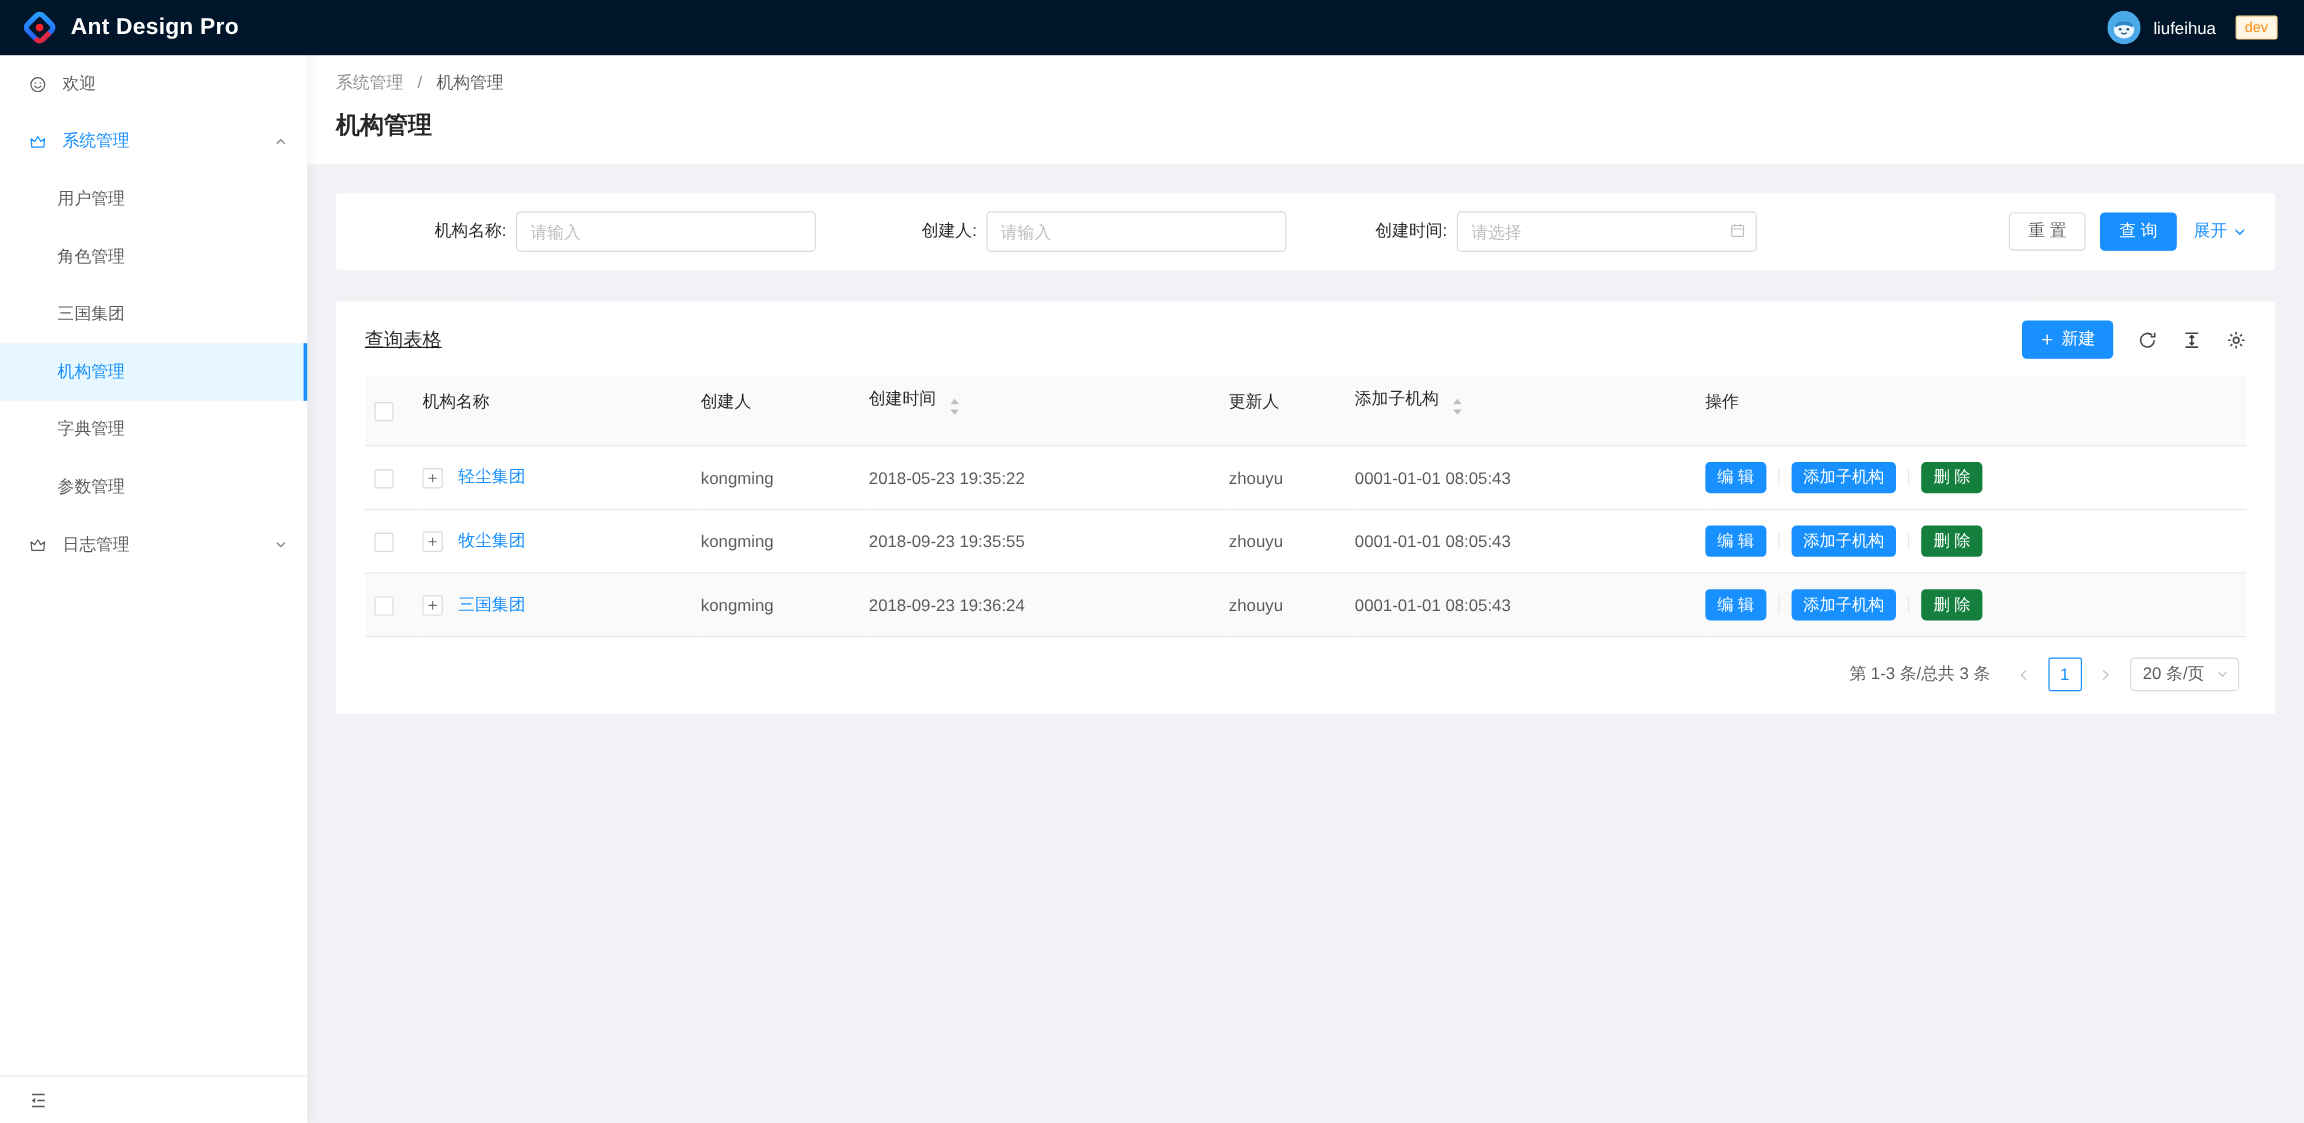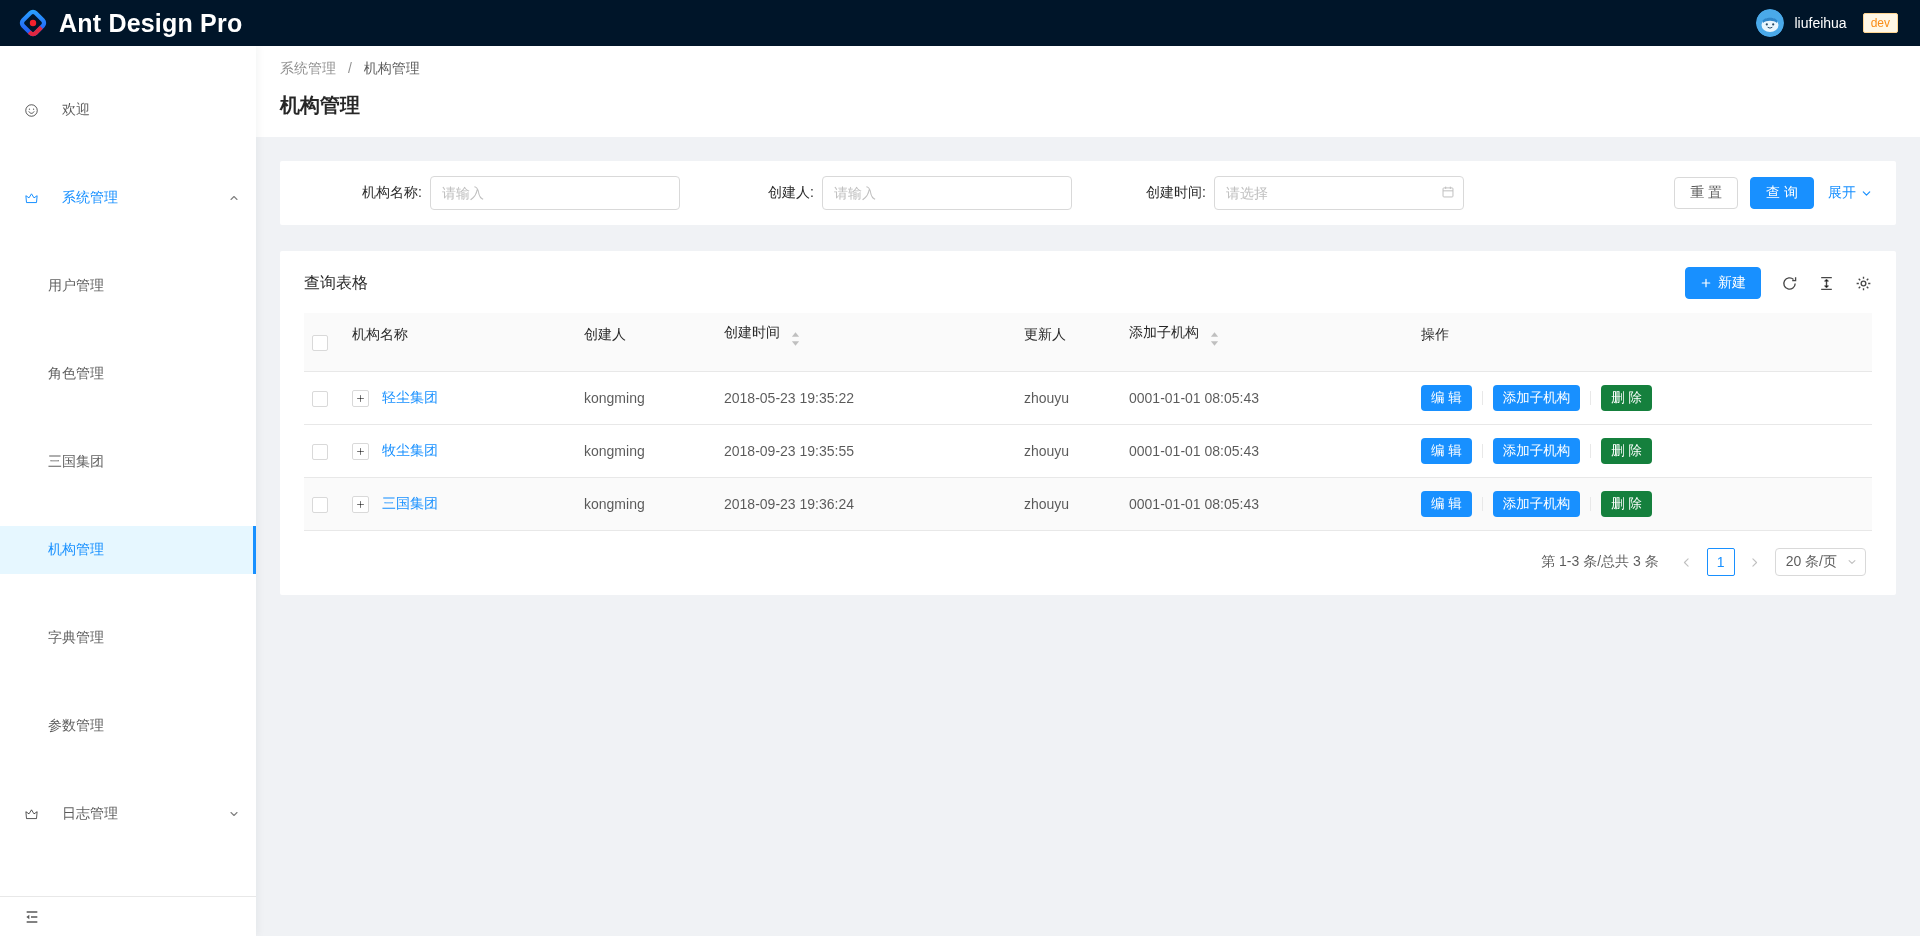--- a/index.html
+++ b/index.html
@@ -10,39 +10,38 @@
     color: rgba(0,0,0,.65);
     background: #f0f2f5;
   }
   
   .app-header {
     height:46px; background:#001529; color:#fff;
     display:flex; align-items:center; justify-content:space-between;
     padding:0 22px 0 18px; position:relative; z-index:20;
   }
   .logo-area { display:flex; align-items:center; gap:11px; cursor:pointer; }
-  .app-title { font-size:25px; font-weight:bold; color:#fff; letter-spacing:.2px; }
+  .app-title { font-size:19px; font-weight:bold; color:#fff; letter-spacing:.2px; }
   .header-right { display:flex; align-items:center; gap:10px; }
   .avatar { width:28px; height:28px; border-radius:50%; overflow:hidden; flex:none; cursor:pointer; }
   .username { color:#fff; font-size:14px; cursor:pointer; }
   .env-tag {
     margin-left:6px; font-size:12px; line-height:18px; padding:0 7px;
     color:#fa8c16; background:#fff7e6; border:1px solid #ffd591; border-radius:2px;
   }
   
   .layout { display:flex; height:890px; }
   .sidebar {
     width:256px; flex:none; background:#fff; position:relative;
     box-shadow:2px 0 8px rgba(29,35,41,.05); z-index:10;
   }
   .menu-item {
-    height:48px; display:flex; align-items:center; gap:23px;
+    height:48px; display:flex; align-items:center; gap:13px;
     padding:0 16px 0 24px; cursor:pointer; color:rgba(0,0,0,.65);
     white-space:nowrap;
-    margin-top:40px;
   }
   .menu-item .mi { width:15px; height:15px; flex:none; }
   .menu-item.sub { padding-left:48px; }
   .menu-item.parent-open { color:#1890ff; }
   .menu-item.parent-open .arr, .menu-item.parent-closed .arr { color:rgba(0,0,0,.5); }
   .menu-item.selected {
     background:#e6f7ff; color:#1890ff; border-right:3px solid #1890ff;
   }
   .arr { width:12px; height:12px; margin-left:auto; }
   .sidebar-footer {
@@ -79,21 +78,21 @@
     height:32px; padding:12px 15px; border-radius:4px; font-size:14px;
     border:1px solid #d9d9d9; background:#fff; color:rgba(0,0,0,.65);
     display:inline-flex; align-items:center; cursor:pointer; font-family:inherit; white-space:nowrap;
   }
   .btn-primary { background:#1890ff; border-color:#1890ff; color:#fff; }
   .expand-link { color:#1890ff; display:inline-flex; align-items:center; gap:5px; cursor:pointer; margin-left:2px; }
   .expand-link .arr { width:11px; height:11px; margin:0; }
   
   .table-card { margin-top:26px; padding-bottom:2px; }
   .card-header { display:flex; align-items:center; padding:16px 24px 14px; }
-  .card-title { font-size:16px; font-weight:500; color:rgba(0,0,0,.85); }
+  .card-title { font-size:16px; font-weight:500; color:rgba(0,0,0,.85);text-decoration:underline; }
   .toolbar { margin-left:auto; display:flex; align-items:center; gap:20px; }
   .btn-new {
     height:32px; padding:0 14px; background:#1890ff; border:1px solid #1890ff;
     color:#fff; border-radius:4px; display:inline-flex; align-items:center; gap:6px;
     cursor:pointer; font-size:14px; font-family:inherit;
   }
   .tool-icon { width:17px; height:17px; color:rgba(0,0,0,.72); cursor:pointer; display:block; }
   .table-wrap { padding:0 24px; }
   table { width:100%; border-collapse:collapse; table-layout:fixed; }
   th, td { padding:13px 16px 13px 0; text-align:left; font-weight:normal; border-bottom:1px solid #e8e8e8; overflow:hidden; white-space:nowrap; }

